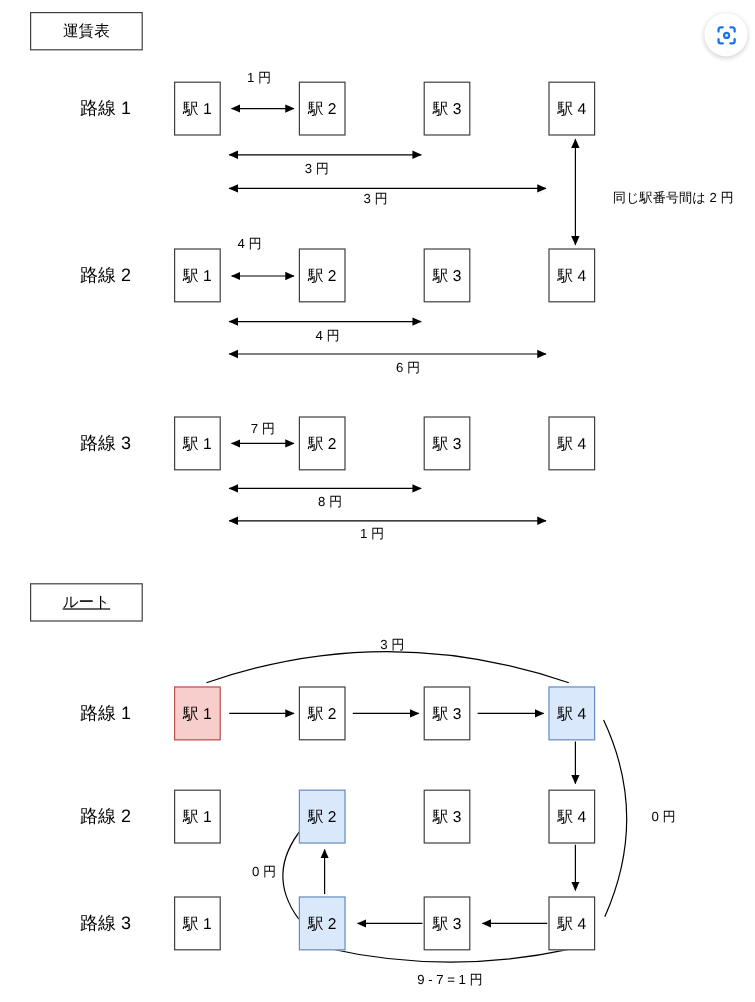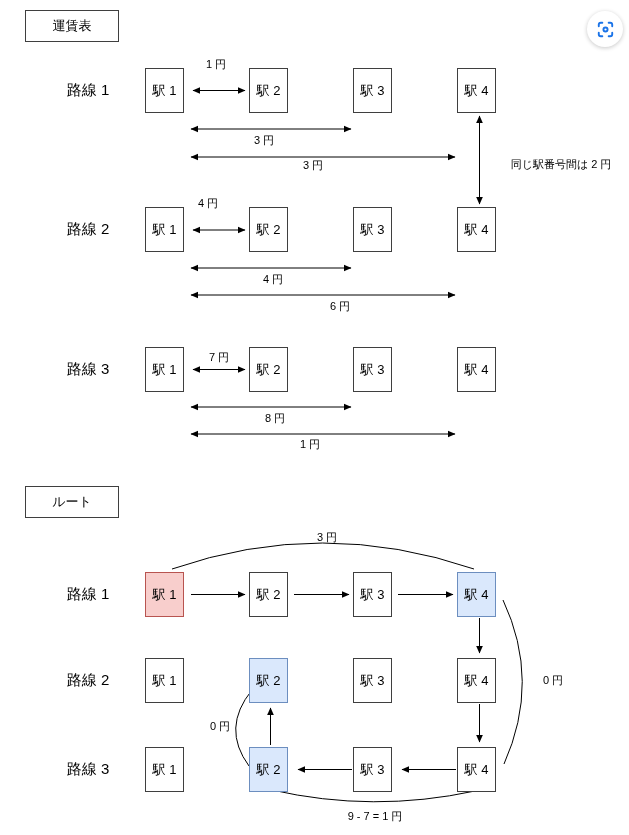--- a/index.html
+++ b/index.html
@@ -4,21 +4,21 @@
 <style>
   html,body{margin:0;padding:0;background:#fff;}
   .canvas{position:relative;width:629px;height:835px;background:#fff;overflow:hidden;
           font-family:"Liberation Sans", sans-serif;color:#000;}
   .diagram-svg{position:absolute;left:0;top:0;pointer-events:none;}
 
   .title-box{position:absolute;left:25px;width:94px;height:32px;box-sizing:border-box;
              border:1px solid #3f3f3f;background:#fff;display:flex;align-items:center;
              justify-content:center;font-size:13px;}
   .fare-title{top:10px;}
-  .route-title{top:486px;}
+  .route-title{top:486px;text-decoration:underline;}
 
   .line-label{position:absolute;left:48px;width:80px;height:45px;display:flex;
               align-items:center;justify-content:center;font-size:15px;white-space:nowrap;}
 
   .station{position:absolute;width:39px;height:45px;box-sizing:border-box;
            border:1px solid #3f3f3f;background:#fff;display:flex;align-items:center;
            justify-content:center;font-size:13px;white-space:nowrap;}
   .c1{left:145px}.c2{left:249px}.c3{left:353px}.c4{left:457px}
   .fr1{top:68px}.fr2{top:207px}.fr3{top:347px}
   .rr1{top:572px}.rr2{top:658px}.rr3{top:747px}

